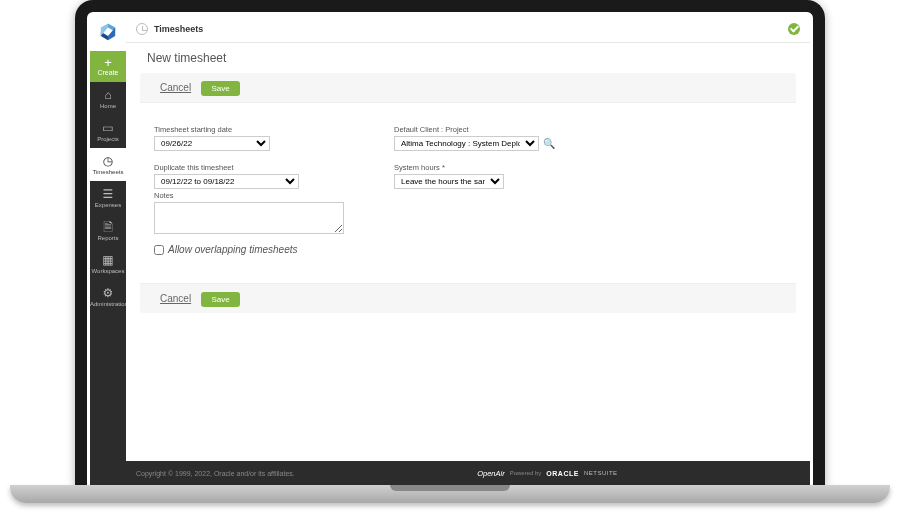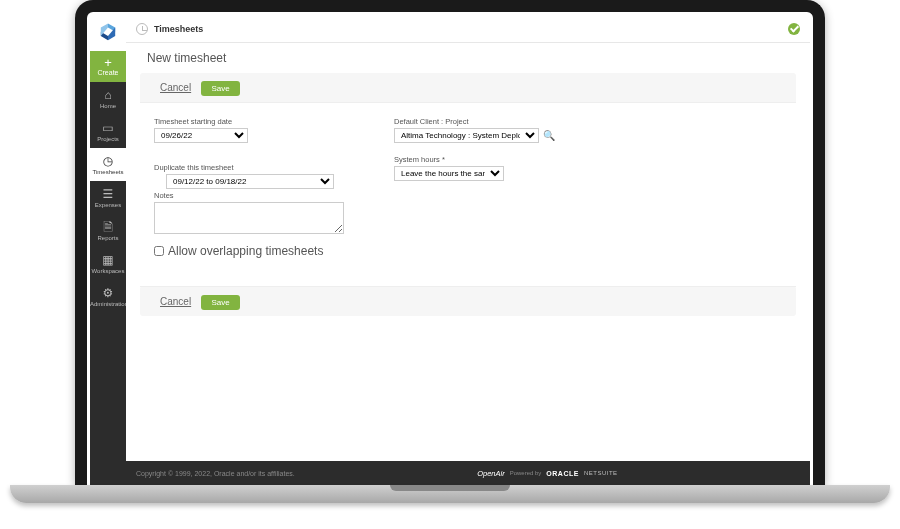--- a/index.html
+++ b/index.html
@@ -38,31 +38,31 @@
   .form-card { margin: 0 14px; background: #f6f6f6; border-radius: 3px; padding: 0; }
   .btnbar { padding: 6px 12px; border-bottom: 1px solid #eee; }
   .btnbar2 { padding: 6px 12px; border-top: 1px solid #eee; }
   .btn-cancel { background: transparent; border: none; color: #666; font-size: 10px; padding: 3px 8px; cursor: pointer; text-decoration: underline; }
   .btn-save { background: #82b440; border: none; color: #fff; font-size: 8px; padding: 3px 10px; border-radius: 3px; cursor: pointer; }
 
   .form-body { background: #fff; padding: 10px 14px 14px; display: flex; gap: 30px; }
   .col { display: flex; flex-direction: column; gap: 2px; }
   .col1 { width: 210px; }
   .col2 { width: 250px; }
-  .fld-label { font-size: 7.5px; color: #555; margin-top: 4px; }
+  .fld-label { font-size: 7.5px; color: #555; margin-top: 12px; }
   select { font-size: 8px; border: 1px solid #ccc; padding: 1px 2px; background: #fff; height: 15px; }
-  .sel-sm { width: 94px; }
-  .sel-md { width: 168px; margin-left: 12px; }
+  .sel-sm { width: 116px; }
+  .sel-md { width: 145px; }
   .sel-proj { width: 145px; }
   .row-inline { display: flex; align-items: center; gap: 4px; }
   .search-ic { font-size: 10px; color: #555; cursor: pointer; }
   textarea { width: 190px; height: 32px; border: 1px solid #ccc; font-size: 8px; resize: both; }
   .chk-row { display: flex; align-items: center; gap: 4px; margin-top: 8px; }
   .chk-row input { width: 10px; height: 10px; }
-  .chk-row label { font-size: 12px; color: #555; }
+  .chk-row label { font-size: 10px; color: #555; font-style: italic; }
 
   .spacer-card { margin: 14px 14px 0; background: #f6f6f6; border-radius: 3px; }
 
   .footer { margin-top: auto; height: 24px; background: #2c2c2c; color: #bbb; font-size: 7px; display: flex; align-items: center; padding: 0 10px; }
   .footer .copy { color: #888; }
   .footer .center { margin: 0 auto; display: flex; align-items: center; gap: 5px; }
   .footer .brand { color: #fff; font-style: italic; font-size: 7.5px; }
   .footer .pow { color: #888; font-size: 6px; }
   .footer .oracle { color: #fff; font-weight: bold; font-size: 7px; letter-spacing: 0.5px; }
   .footer .ns { color: #bbb; font-size: 6px; letter-spacing: 0.5px; }
@@ -133,21 +133,21 @@
             <button class="btn-save">Save</button>
           </div>
 
           <div class="form-body">
             <div class="col col1">
               <div class="fld-label">Timesheet starting date</div>
               <select class="sel-sm">
                 <option>09/26/22</option>
               </select>
 
-              <div class="fld-label" style="margin-top:18px">Duplicate this timesheet</div>
+              <div class="fld-label" style="margin-top:10px">Duplicate this timesheet</div>
               <select class="sel-md">
                 <option>09/12/22 to 09/18/22</option>
               </select>
 
               <div class="fld-label" style="margin-top:0">Notes</div>
               <textarea style=""></textarea>
 
               <div class="chk-row">
                 <input type="checkbox" style="">
                 <label>Allow overlapping timesheets</label>

